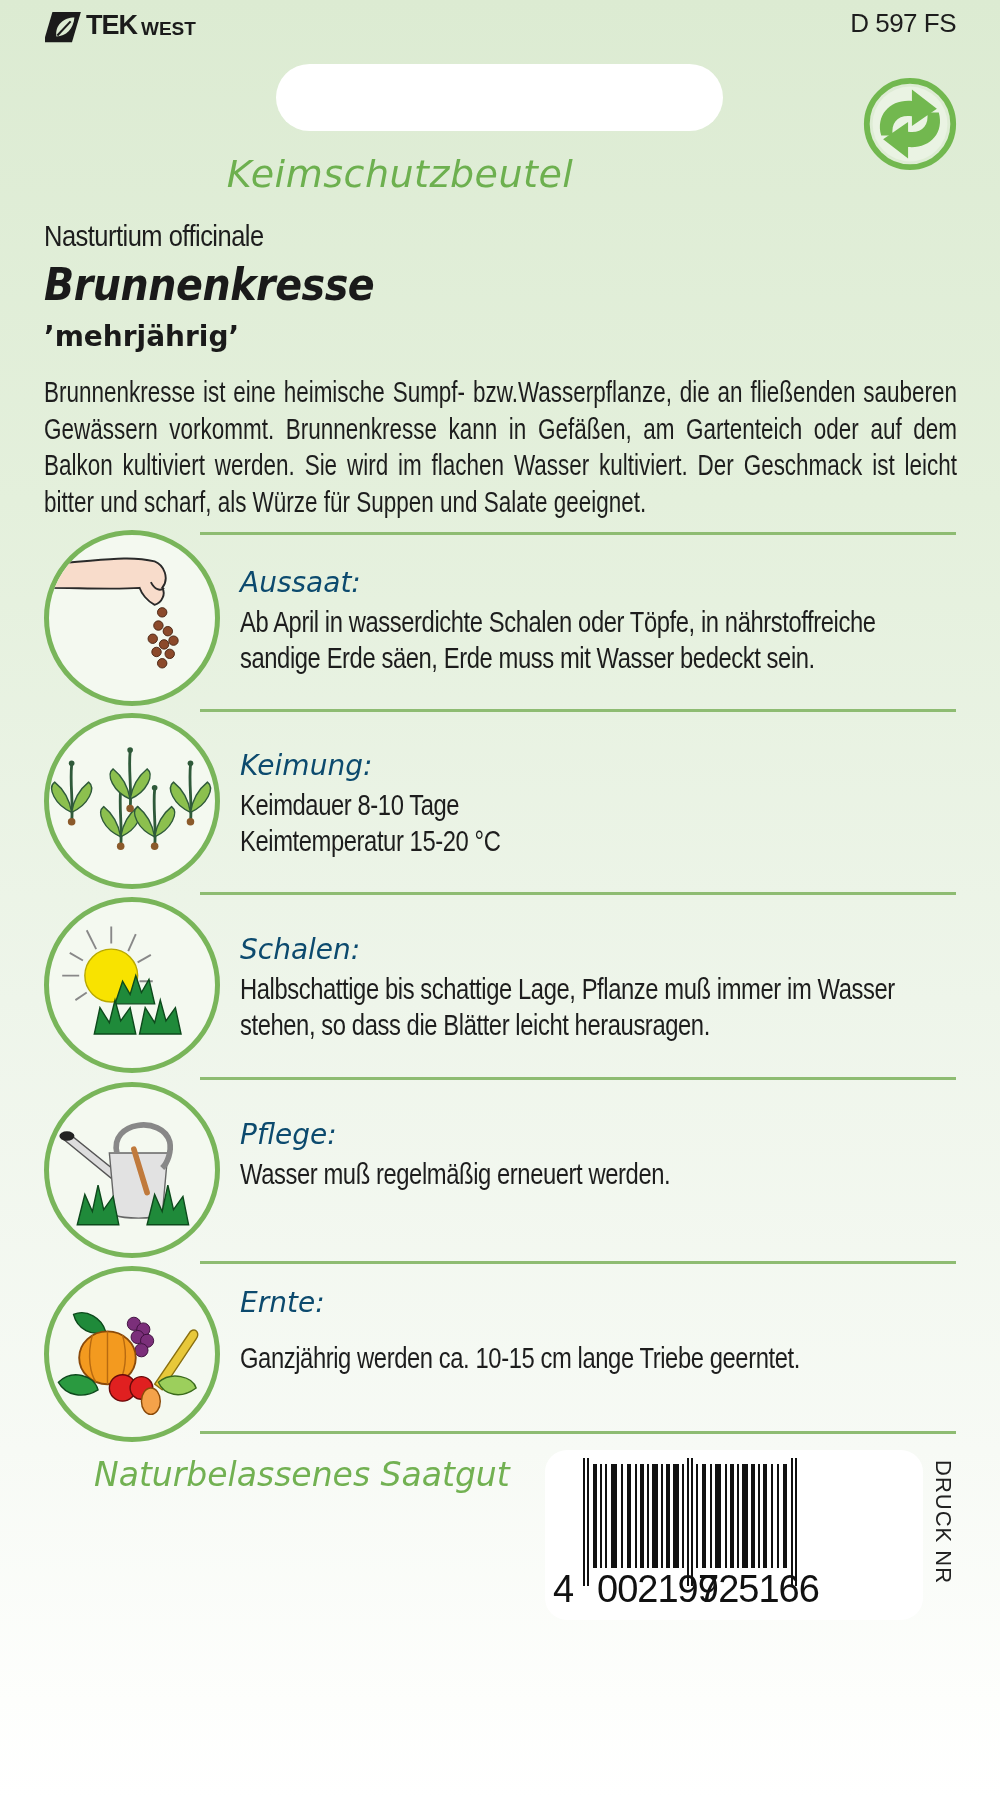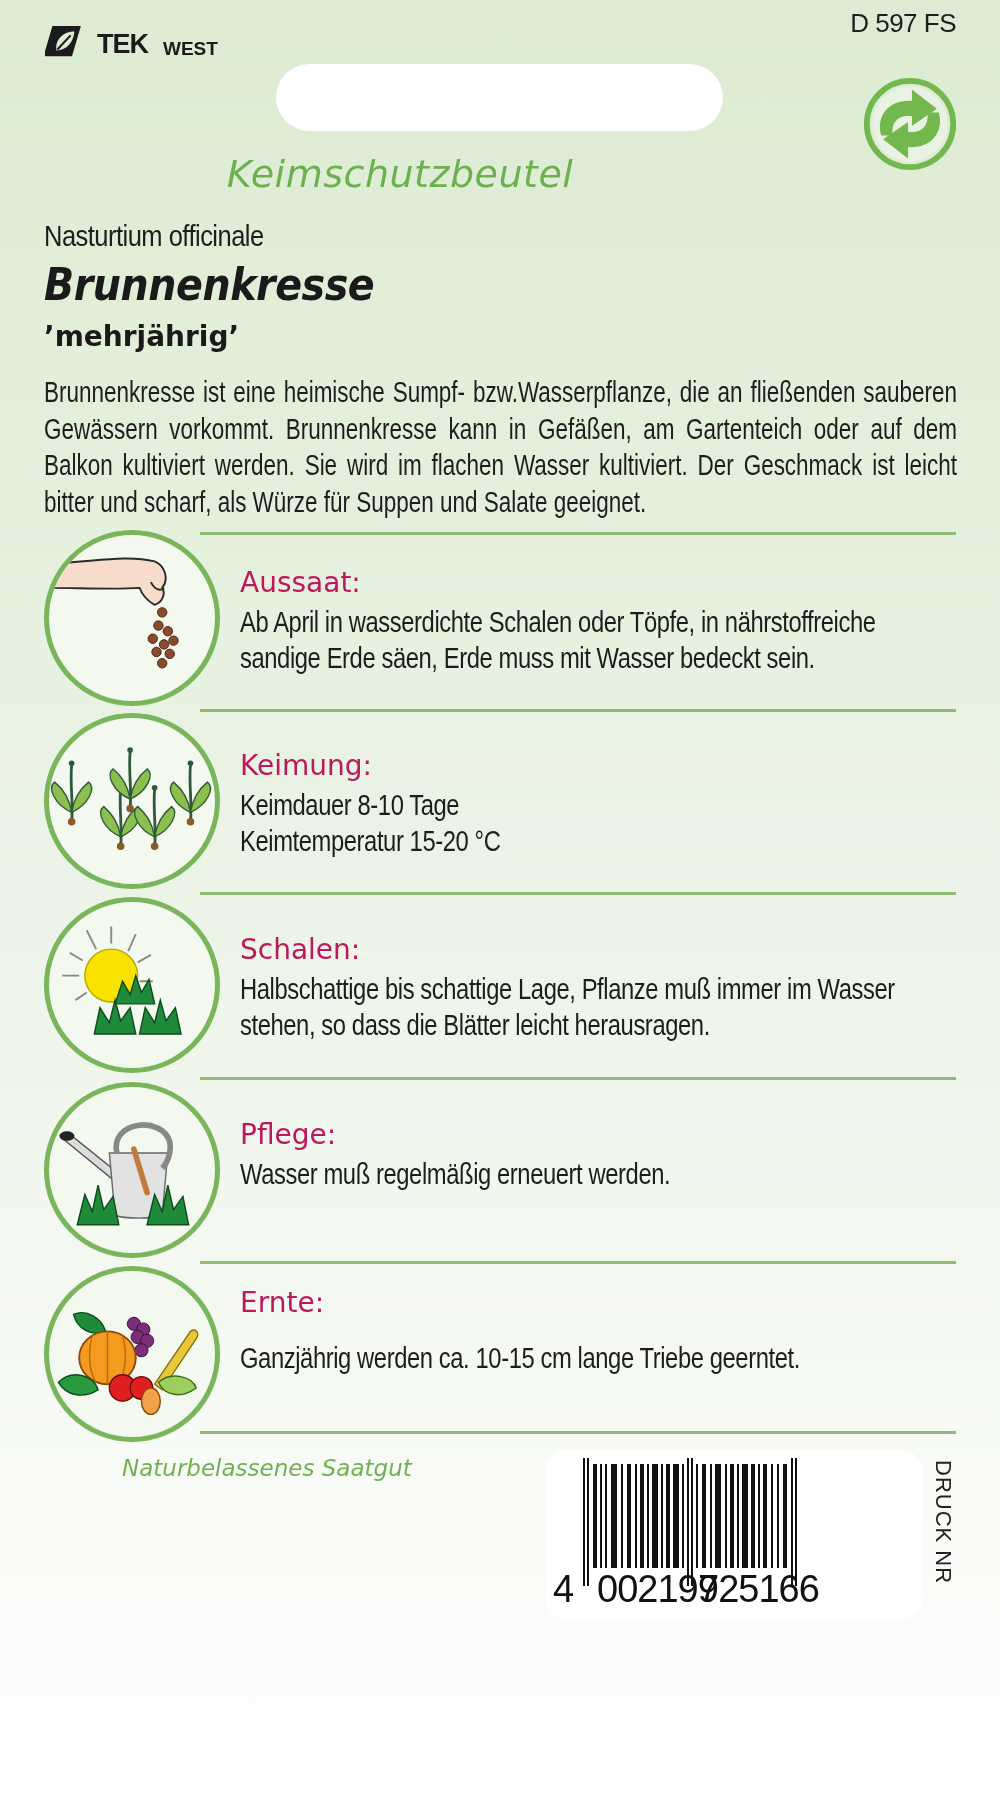--- a/index.html
+++ b/index.html
@@ -4,22 +4,22 @@
   <style>
     * { margin: 0; padding: 0; box-sizing: border-box; }
     html, body { width: 1000px; height: 1799px; overflow: hidden; }
     body {
       font-family: "Liberation Sans", sans-serif;
       color: #1a1a1a;
       background: linear-gradient(to bottom, #dcebd2 0px, #e4f0dc 500px, #eef5ea 1000px, #f7faf5 1450px, #fdfefc 1700px, #ffffff 1799px);
       position: relative;
     }
     .logo {
-      position: absolute; left: 45px; top: 24px;
-      display: flex; align-items: flex-end; gap: 14px;
+      position: absolute; left: 45px; top: 10px;
+      display: flex; align-items: flex-start; gap: 3px;
     }
     .logo svg { width: 38px; height: 36px; }
     .logo .tek {
       font-family: "Liberation Sans", sans-serif; font-weight: bold;
       font-size: 27px; color: #1b1b1b; letter-spacing: -1px;
     }
     .logo .west {
       font-family: "Liberation Sans", sans-serif; font-weight: bold;
       font-size: 19px; color: #1b1b1b; margin-top: 8px; margin-left: 1px;
     }
@@ -70,32 +70,32 @@
     }
     .section { position: absolute; left: 44px; width: 920px; height: 180px; }
     .circle {
       position: absolute; left: 0; top: 0; width: 176px; height: 176px;
       border: 5px solid #79b55a; border-radius: 50%; background: #f4f9f0;
       overflow: hidden;
     }
     .circle svg { width: 100%; height: 100%; }
     .sec-title {
       position: absolute; left: 196px;
-      font-family: "DejaVu Sans", sans-serif; 
-      font-size: 28px; color: #be185d;
+      font-family: "DejaVu Sans", sans-serif; font-style: italic;
+      font-size: 28px; color: #0c4a6e;
     }
     .sec-body {
       position: absolute; left: 196px; width: 860px;
       font-size: 29px; line-height: 36px; color: #1d1d1d; letter-spacing: -0.5px;
       transform: scaleX(0.82); transform-origin: left top;
     }
     .footer-slogan {
       position: absolute; left: 94px; top: 1455px;
       font-family: "DejaVu Sans", sans-serif; font-style: italic;
-      font-size: 23px; color: #72b152; margin-left: 28px;
+      font-size: 33px; color: #72b152;
     }
     .barcode-box {
       position: absolute; left: 545px; top: 1450px; width: 378px; height: 170px;
       background: #ffffff; border-radius: 22px;
     }
     .barcode-svg { position: absolute; left: 565px; top: 1458px; width: 295px; height: 152px; }
     .barcode-digits {
       position: absolute; top: 1568px;
       font-family: "Liberation Sans", sans-serif; font-size: 38px; color: #111;
       letter-spacing: -1px;

